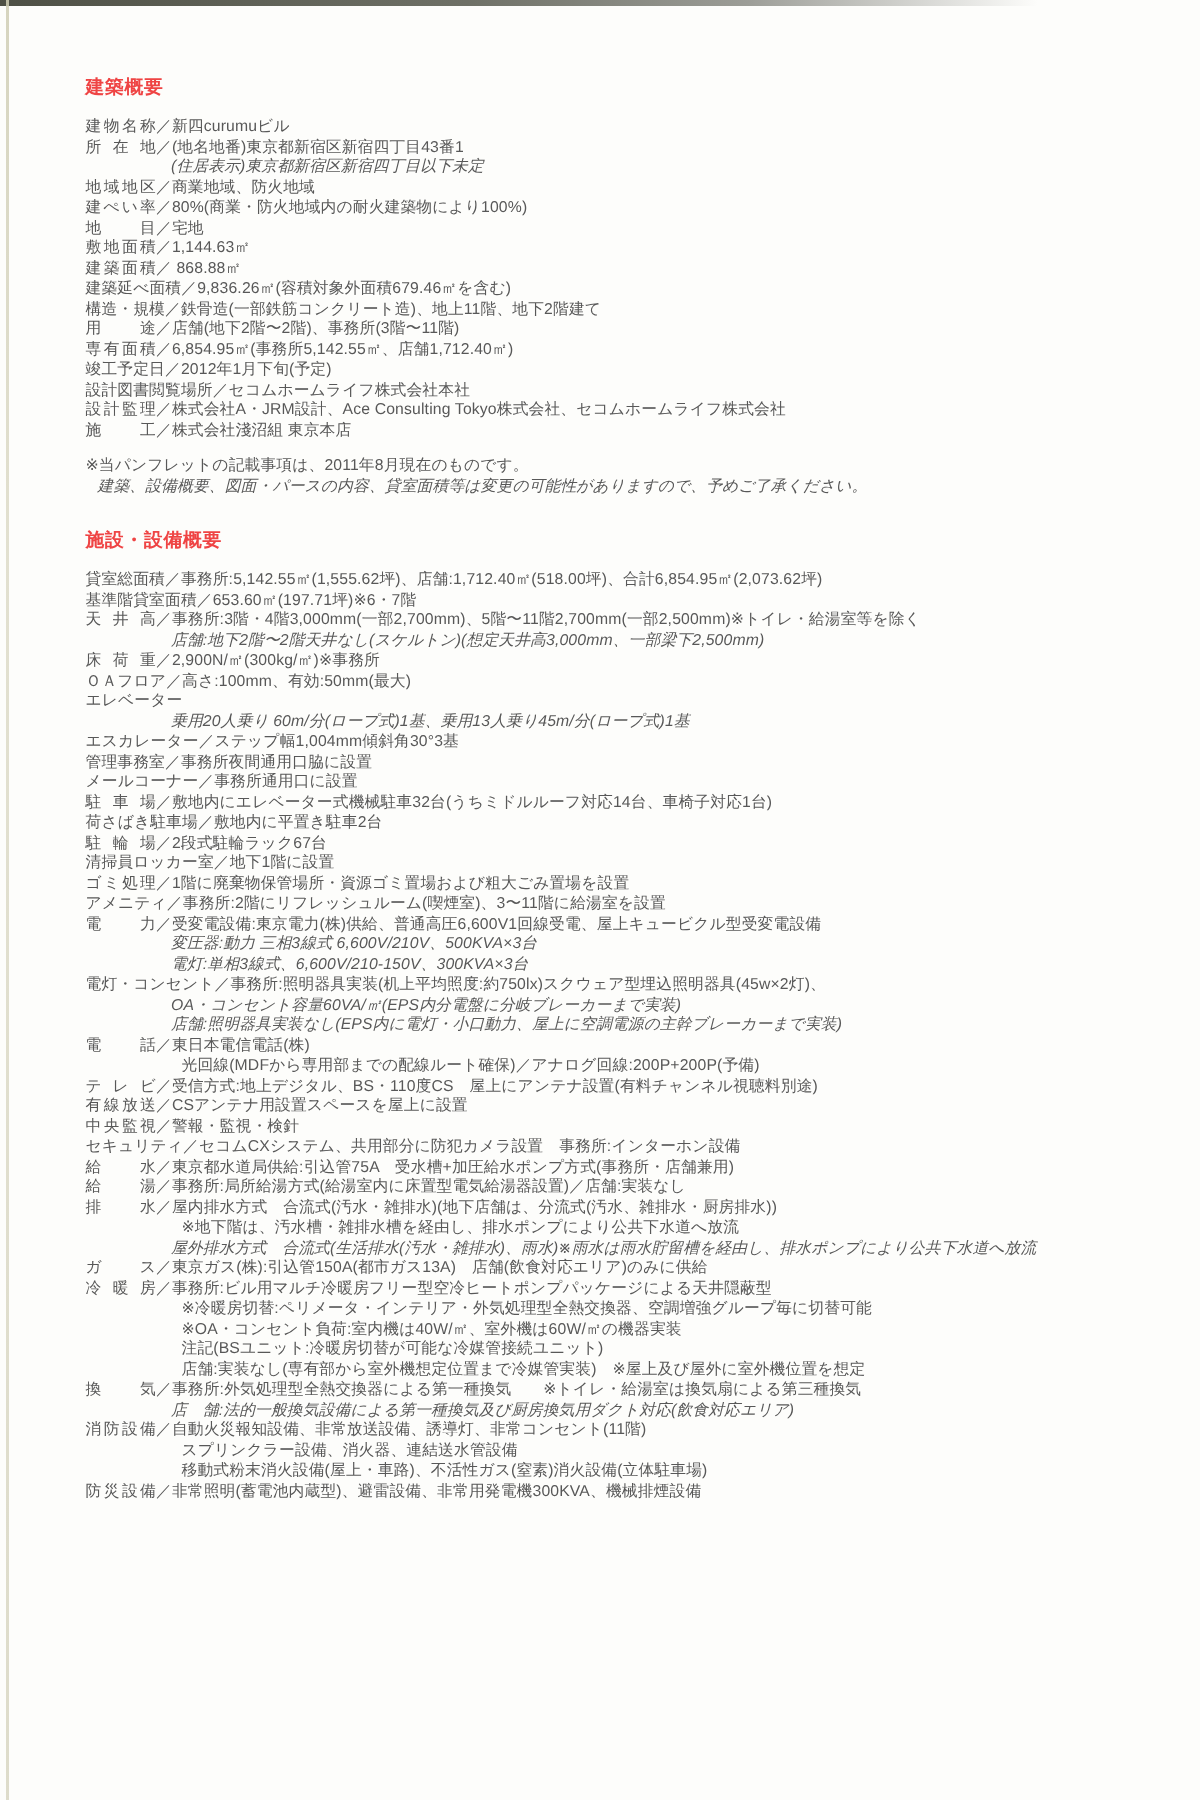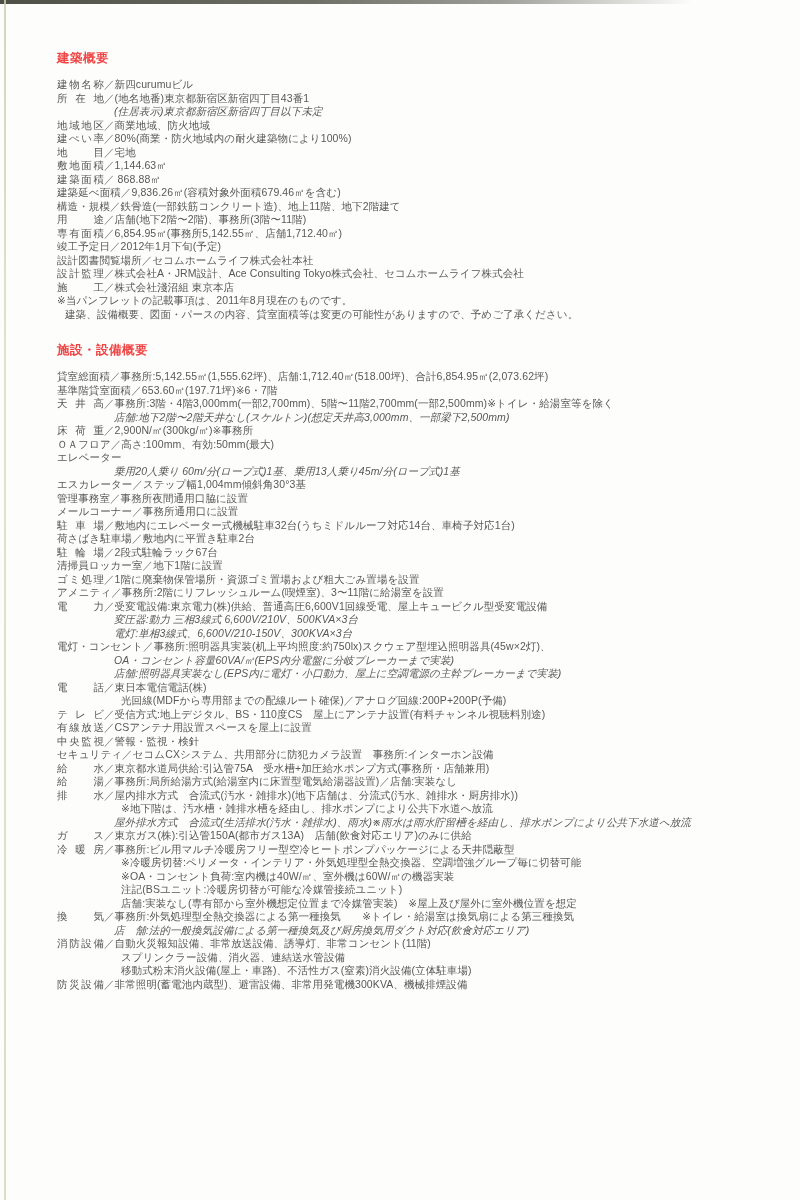--- a/index.html
+++ b/index.html
@@ -32,23 +32,23 @@
     white-space:nowrap;letter-spacing:.1px;
   }
   .lbl{
     display:inline-block;min-width:47px;flex-shrink:0;
     text-align:justify;text-align-last:justify;
     white-space:nowrap;
   }
   .val{flex:0 0 auto;}
   .row.ind1{padding-left:57px;font-style:italic;}
   .row.ind2{padding-left:64px;}
-  .notes{margin-top:0;}
+  .notes{margin-top:10px;}
   .note{font-size:10.5px;line-height:13.5px;white-space:nowrap;letter-spacing:.1px;}
-  .note.note2{padding-left:8px;}
+  .note.note2{padding-left:8px;font-style:italic;}
 </style>
 </head>
 <body style="--paper: #fdfdfb; --ink: #585858;">
 
 <div class="top-edge"></div>
 <div class="left-edge"></div>
 
 <div class="content">
   <h2>建築概要</h2>
   <div id="sec1-rows">

